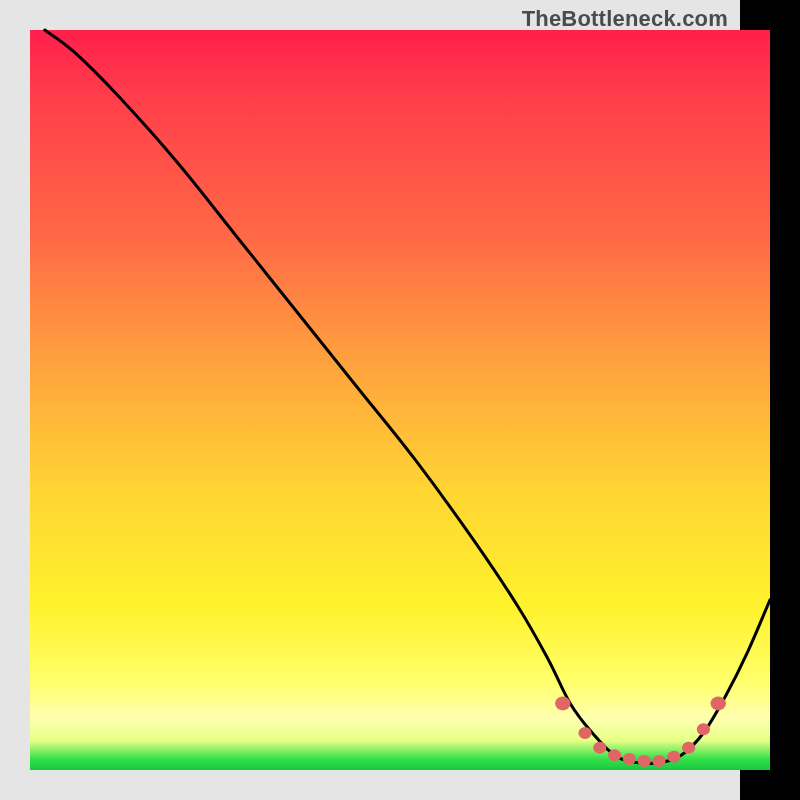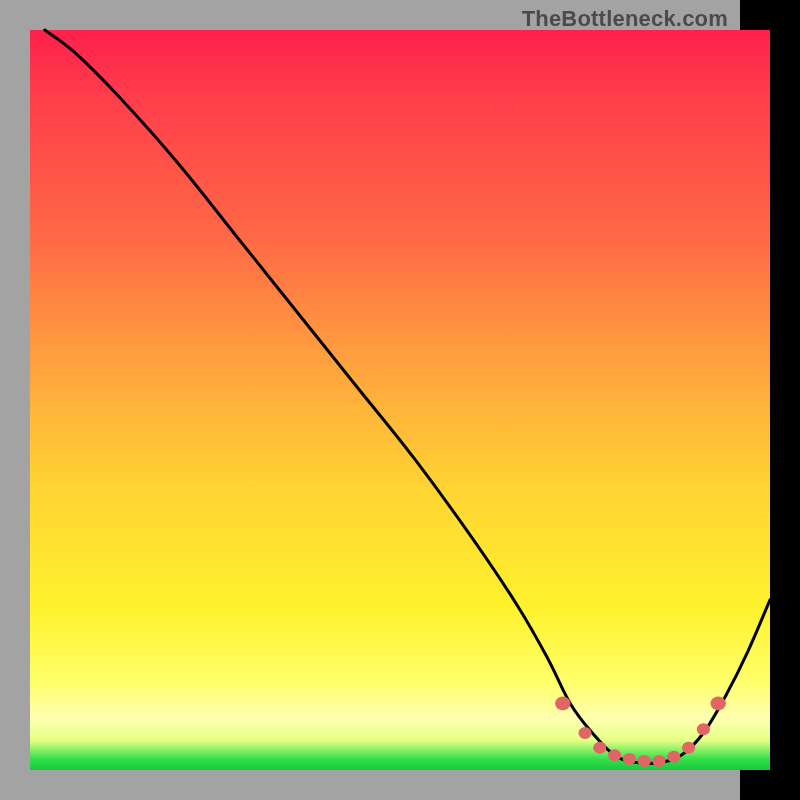--- a/index.html
+++ b/index.html
@@ -10,21 +10,21 @@
     background: #000;
     overflow: hidden;
     font-family: Arial, Helvetica, sans-serif;
   }
   .frame {
     position: absolute;
     left: 0;
     top: 0;
     width: 740px;
     height: 800px;
-    background: #a3a3a3;
+    background: #e5e5e5;
   }
   .plot {
     position: absolute;
     left: 30px;
     top: 30px;
     width: 740px;
     height: 740px;
     
     background: linear-gradient(
       to bottom,

